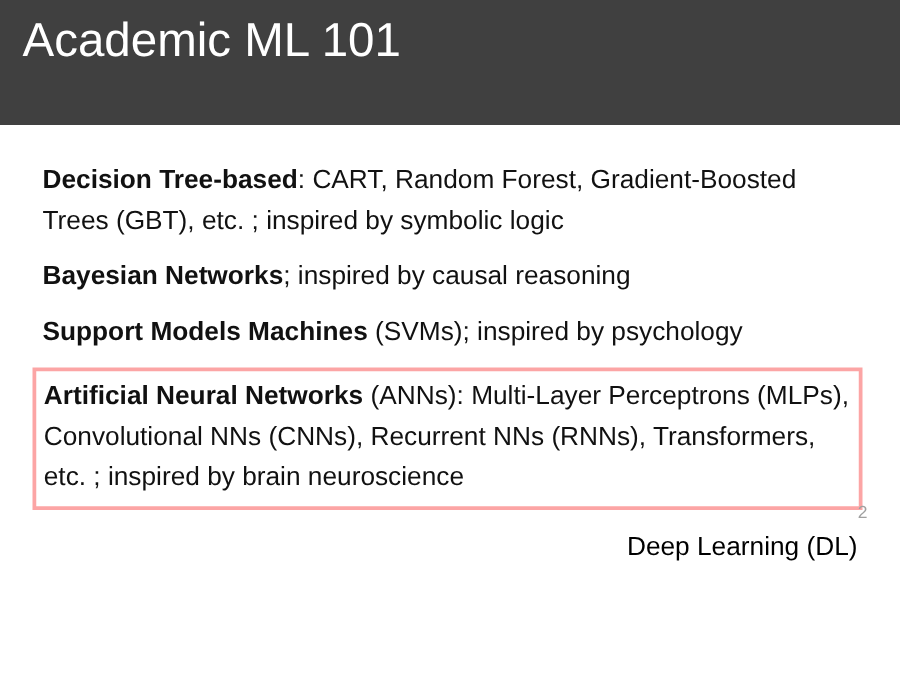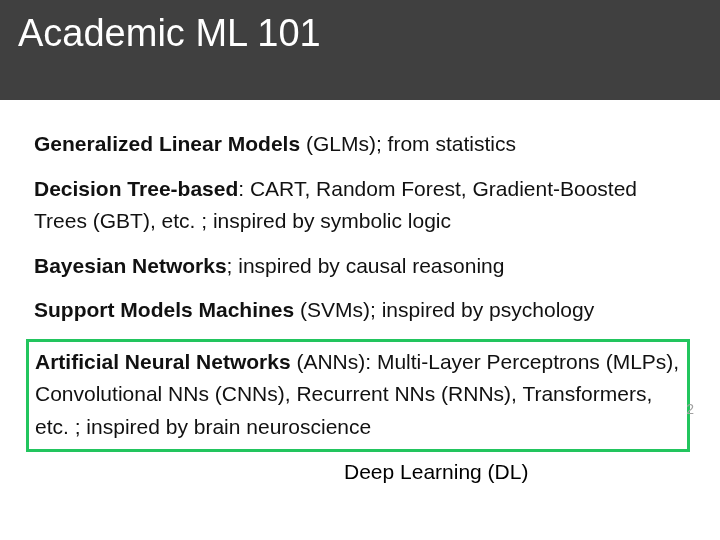--- a/index.html
+++ b/index.html
@@ -20,55 +20,52 @@
     padding: 28px 34px 0 34px;
   }
   .item {
     font-size: 21px;
     line-height: 1.55;
     margin-bottom: 12px;
     color: #111;
   }
   .item .bold { font-weight: 700; }
   .highlight-box {
-    border: 3px solid #22c55e;
+    border: 3px solid #fca5a5;
     padding: 4px 6px 6px 6px;
     margin-left: -8px;
     margin-right: -4px;
     margin-bottom: 8px;
   }
   .highlight-box .item { margin-bottom: 0; }
   .dl-line {
     font-size: 21px;
-    text-align: left;
+    text-align: right;
     padding-left: 310px;
-    margin-top: 8px;
+    margin-top: 18px;
   }
   .page-num {
     position: absolute;
     bottom: 14px;
     right: 26px;
     font-size: 14px;
     color: #a0a0a0;
   }
 </style>
 </head>
 <body>
 
 <div class="slide">
 
   <div class="header-bar">
     <h1>Academic ML 101</h1>
   </div>
 
   <div class="content">
 
-    <p class="item">
-      <span class="bold">Generalized Linear Models</span><span> (GLMs); from statistics</span>
-    </p>
 
     <p class="item">
       <span class="bold">Decision Tree-based</span><span>: CART, Random Forest, Gradient-Boosted Trees (GBT), etc. ; inspired by symbolic logic</span>
     </p>
 
     <p class="item">
       <span class="bold">Bayesian Networks</span><span>; inspired by causal reasoning</span>
     </p>
 
     <p class="item">

